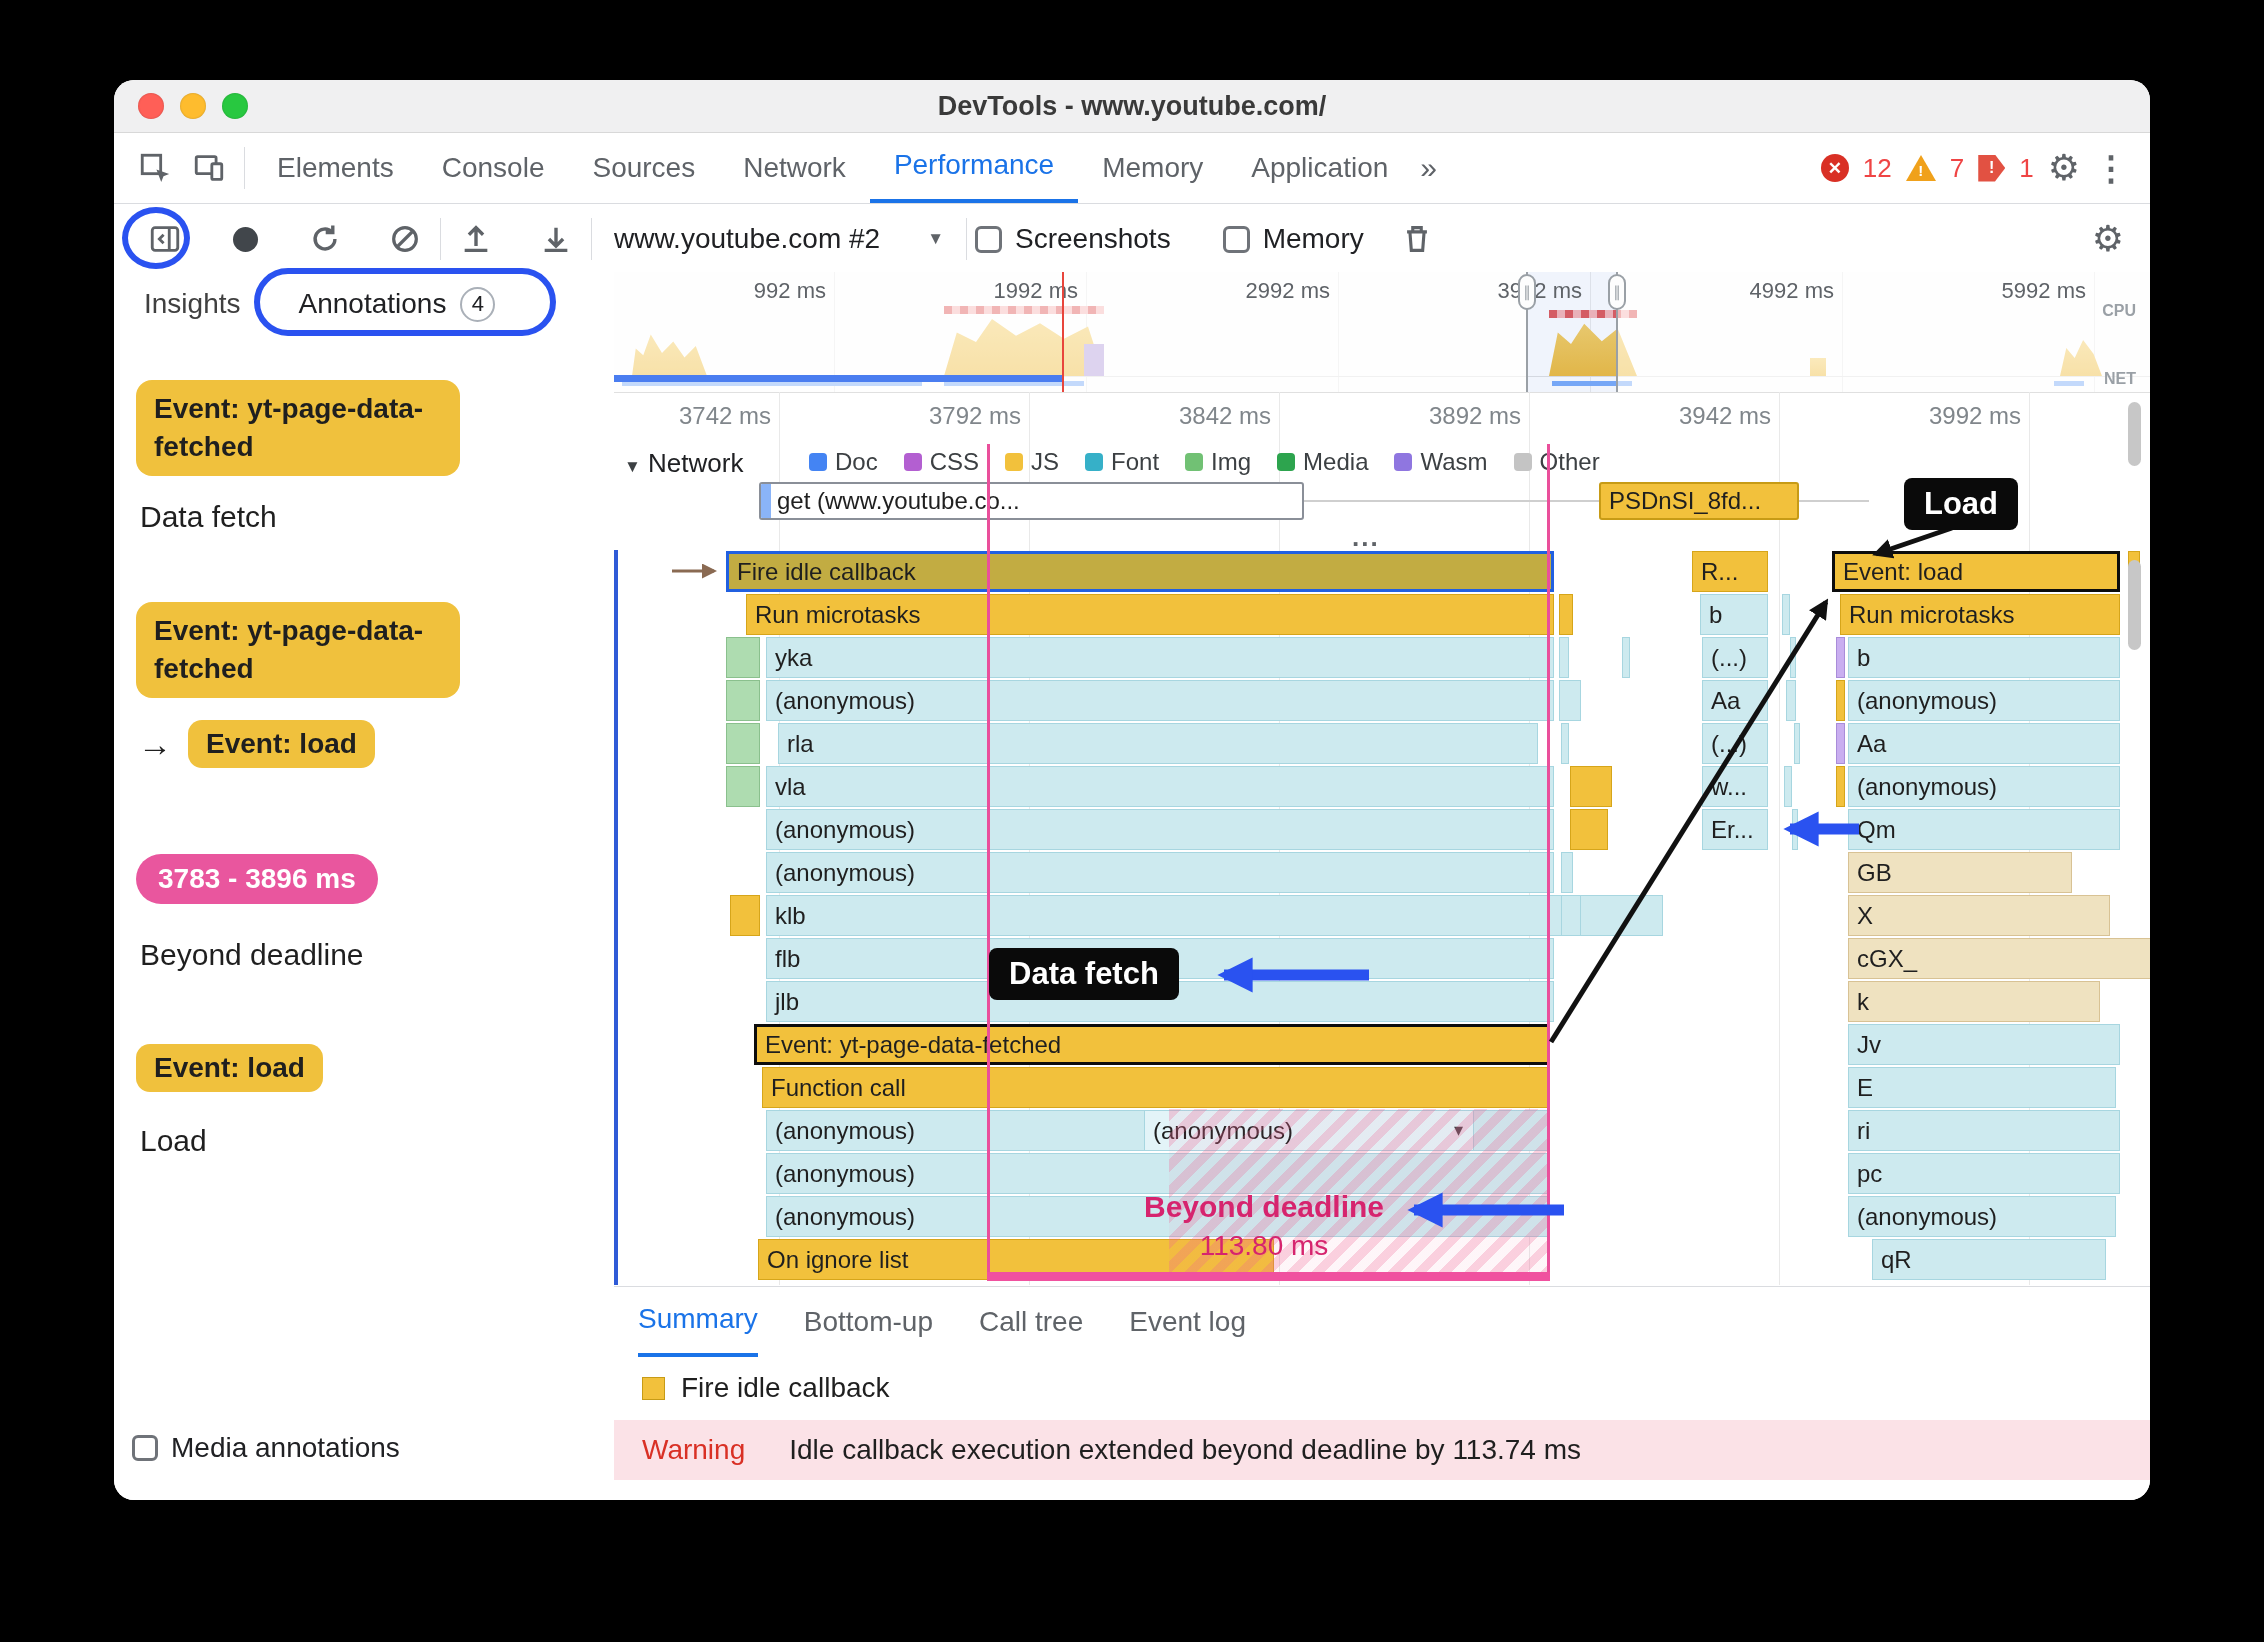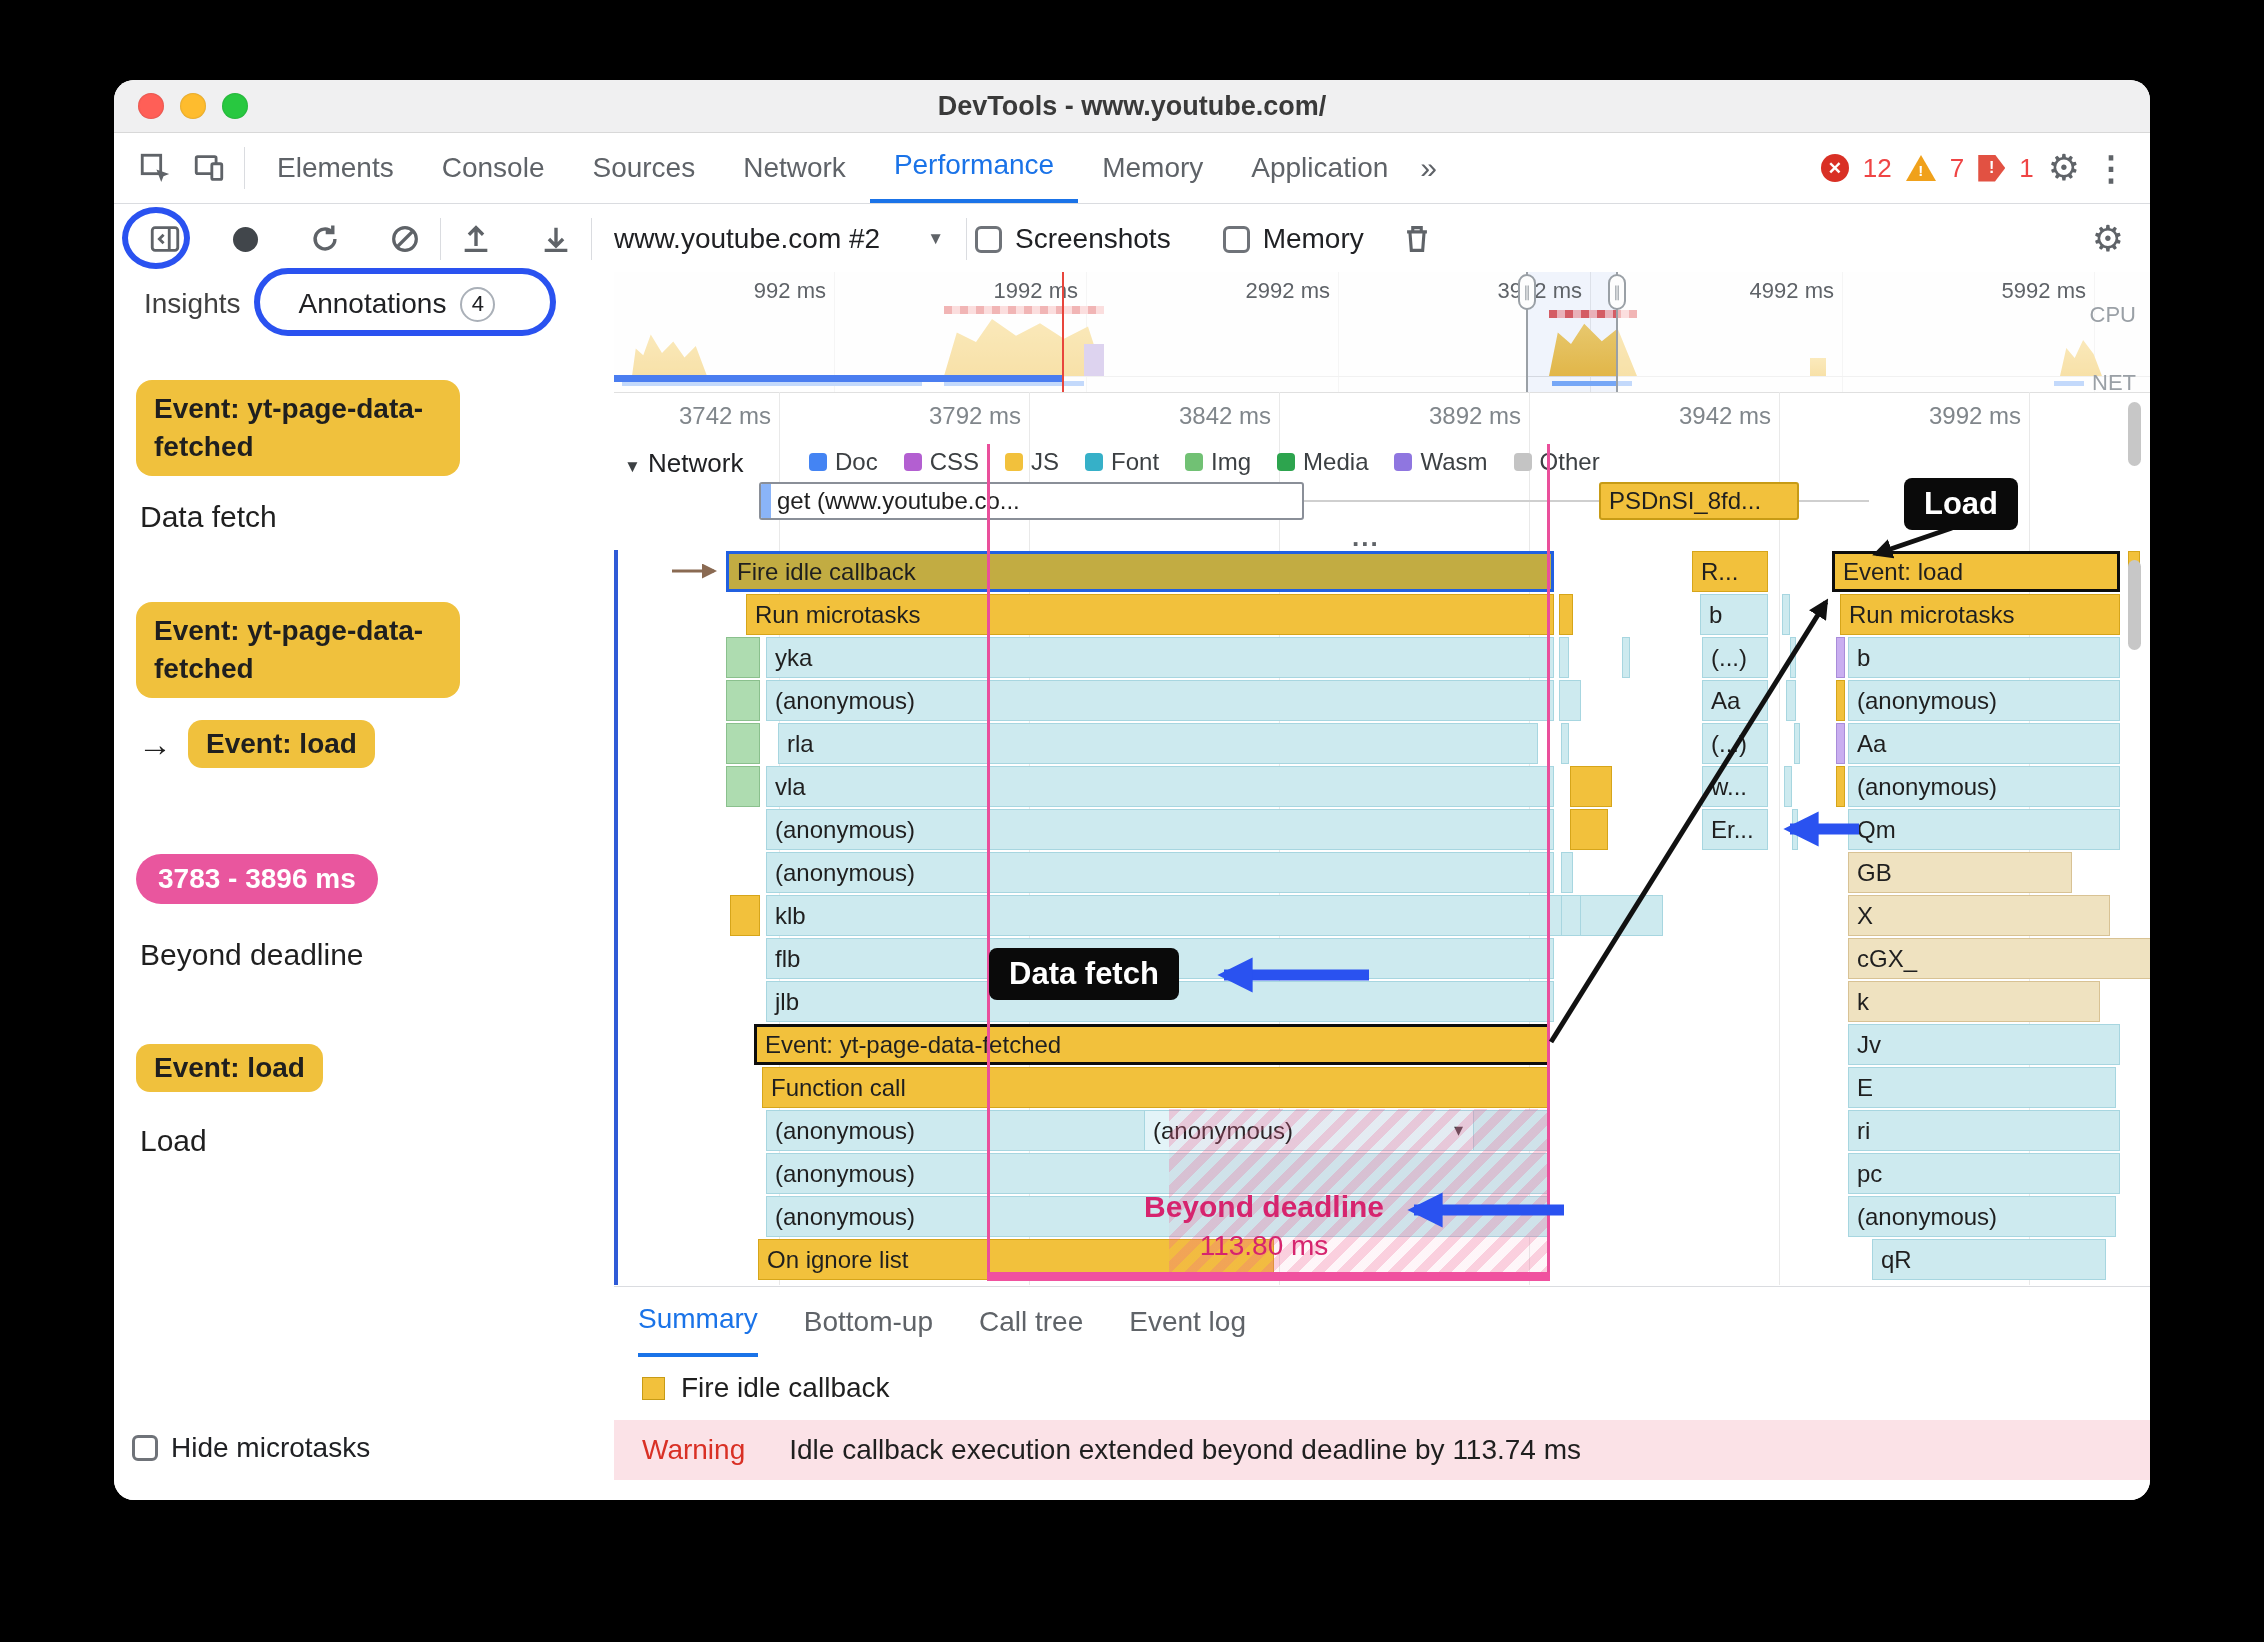--- a/index.html
+++ b/index.html
@@ -59,21 +59,21 @@
             padding:9px 22px;border-radius:26px}
   .albl{position:absolute;font-size:30px;color:#1f1f1f}
   .linkrow{position:absolute;display:flex;align-items:center;gap:16px}
   .linkarrow{font-size:34px;color:#1f1f1f}
   .hiderow{position:absolute;display:flex;align-items:center}
   
   .main{position:absolute;left:500px;top:0;right:0;bottom:0;background:#fff;overflow:hidden}
   .gl{position:absolute;width:1px;background:#e9e9e9;z-index:0}
   .ovlbl,.rlbl{position:absolute;width:140px;text-align:right;font-size:22px;color:#5f6368;z-index:5}
   .rlbl{font-size:24px;color:#80868b}
-  .sidetag{position:absolute;right:14px;font-size:22px;font-weight:normal;color:#9aa0a6;z-index:6}
+  .sidetag{position:absolute;right:14px;font-size:16px;font-weight:bold;color:#9aa0a6;z-index:6}
   .blob{position:absolute;background:linear-gradient(180deg,#f5d06b,#eebc3f);z-index:2}
   .stripe-red{position:absolute;height:8px;z-index:3;
       background:repeating-linear-gradient(90deg,#e05c5c 0 8px,#f6b6b6 8px 16px)}
   .dim{position:absolute;top:0;height:120px;background:rgba(255,255,255,.55);z-index:4}
   .seltint{position:absolute;top:0;height:120px;background:rgba(27,98,232,.06);z-index:3}
   .hline{position:absolute;width:2px;top:0;height:120px;background:#9aa0a6;z-index:6}
   .hgrip{position:absolute;width:18px;height:36px;top:2px;background:#fdfdfd;border:2px solid #9aa0a6;
          border-radius:9px;z-index:7;display:grid;place-items:center;font-size:15px;color:#9aa0a6;box-sizing:border-box}
   .netseg{position:absolute;height:5px;background:#7baaf7;z-index:2}
   .litem{display:flex;align-items:center;gap:8px}
@@ -252,21 +252,21 @@
       <div class="linkrow" style="left:24px;top:448px">
         <span class="linkarrow">→</span>
         <span class="apill inline">Event: load</span>
       </div>
       <div class="pinkpill" style="left:22px;top:582px">3783 - 3896 ms</div>
       <div class="albl" style="left:26px;top:666px">Beyond deadline</div>
       <div class="apill inline" style="position:absolute;left:22px;top:772px">Event: load</div>
       <div class="albl" style="left:26px;top:852px">Load</div>
       <div class="hiderow" style="left:18px;top:1160px">
         <span class="chk" style="width:26px;height:26px"></span>
-        <span class="chklabel">Hide microtasks</span>
+        <span class="chklabel">Media annotations</span>
       </div>
     </div>
 
     <div class="main">
 
       <div style="position:absolute;left:0;top:0;right:0;height:120px;border-bottom:1px solid #e0e0e0;background:#fdfdfd">
         <div class="gl" style="left:220px;top:0;height:120px"></div>
         <div class="gl" style="left:472px;top:0;height:120px"></div>
         <div class="gl" style="left:724px;top:0;height:120px"></div>
         <div class="gl" style="left:976px;top:0;height:120px"></div>

